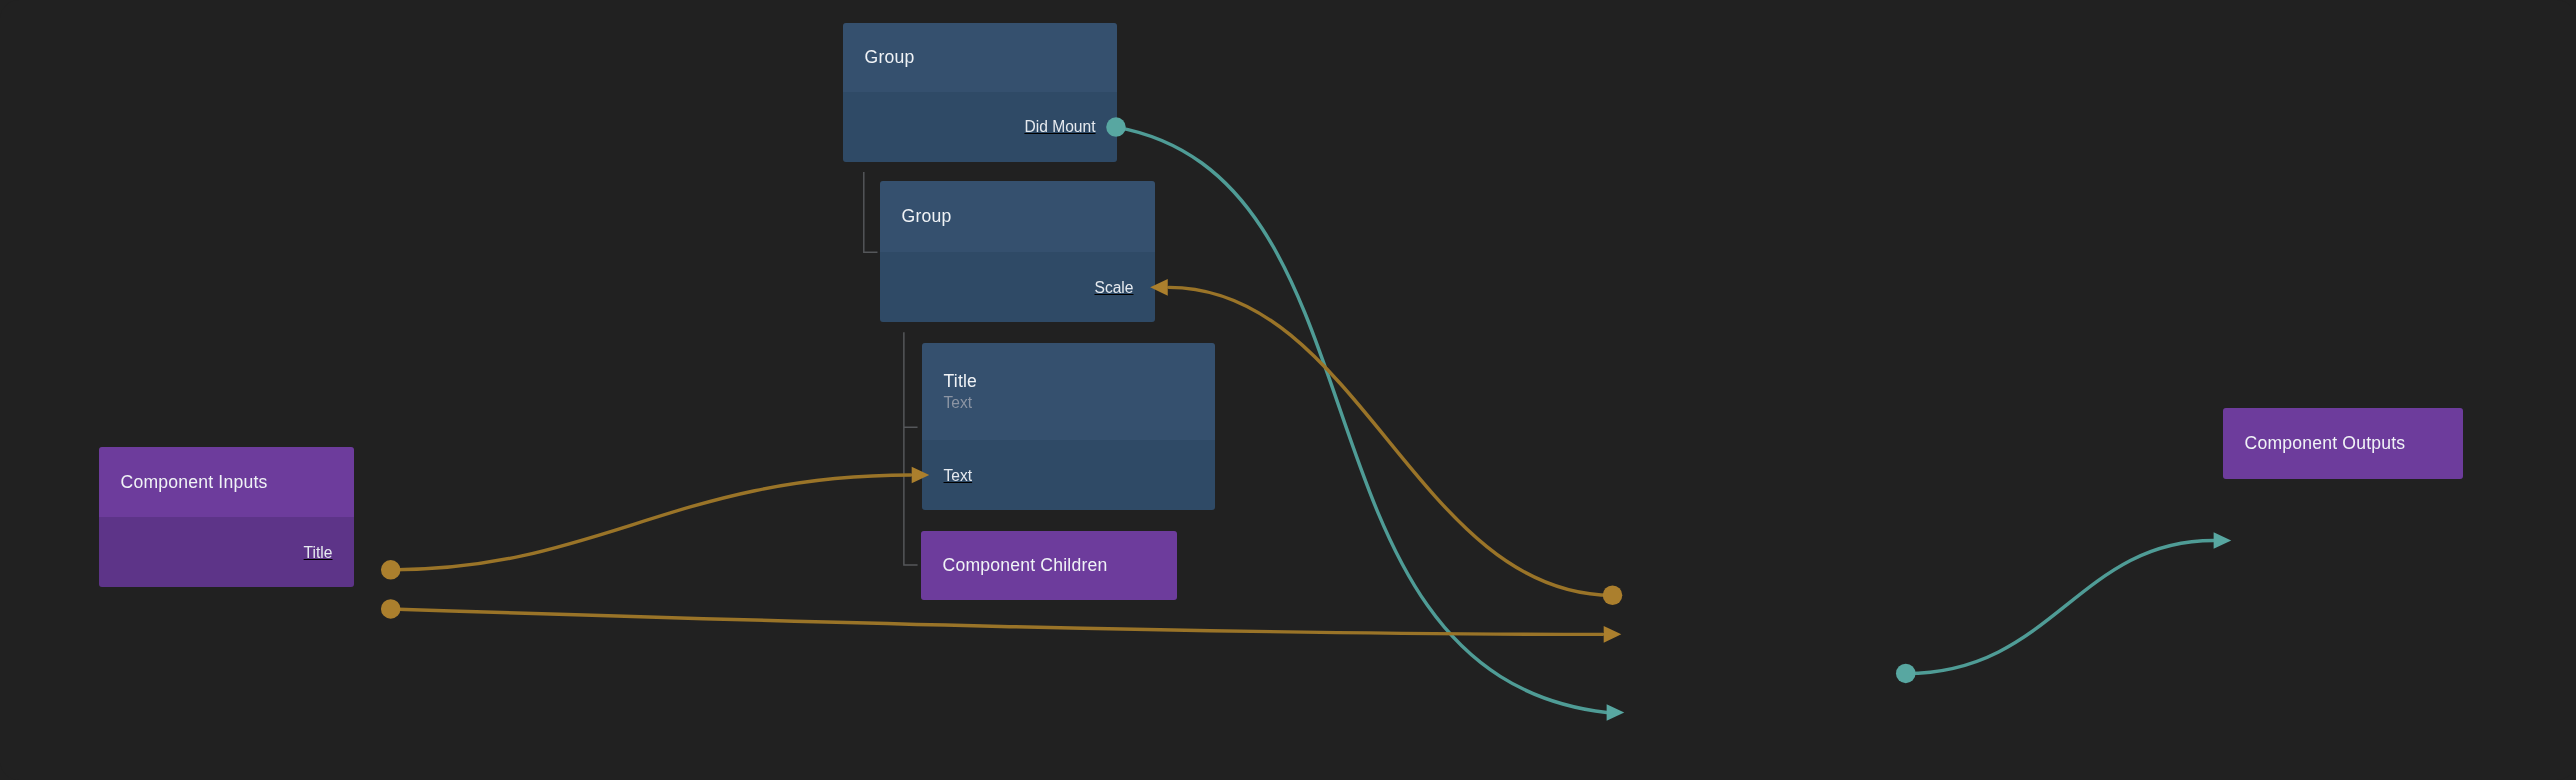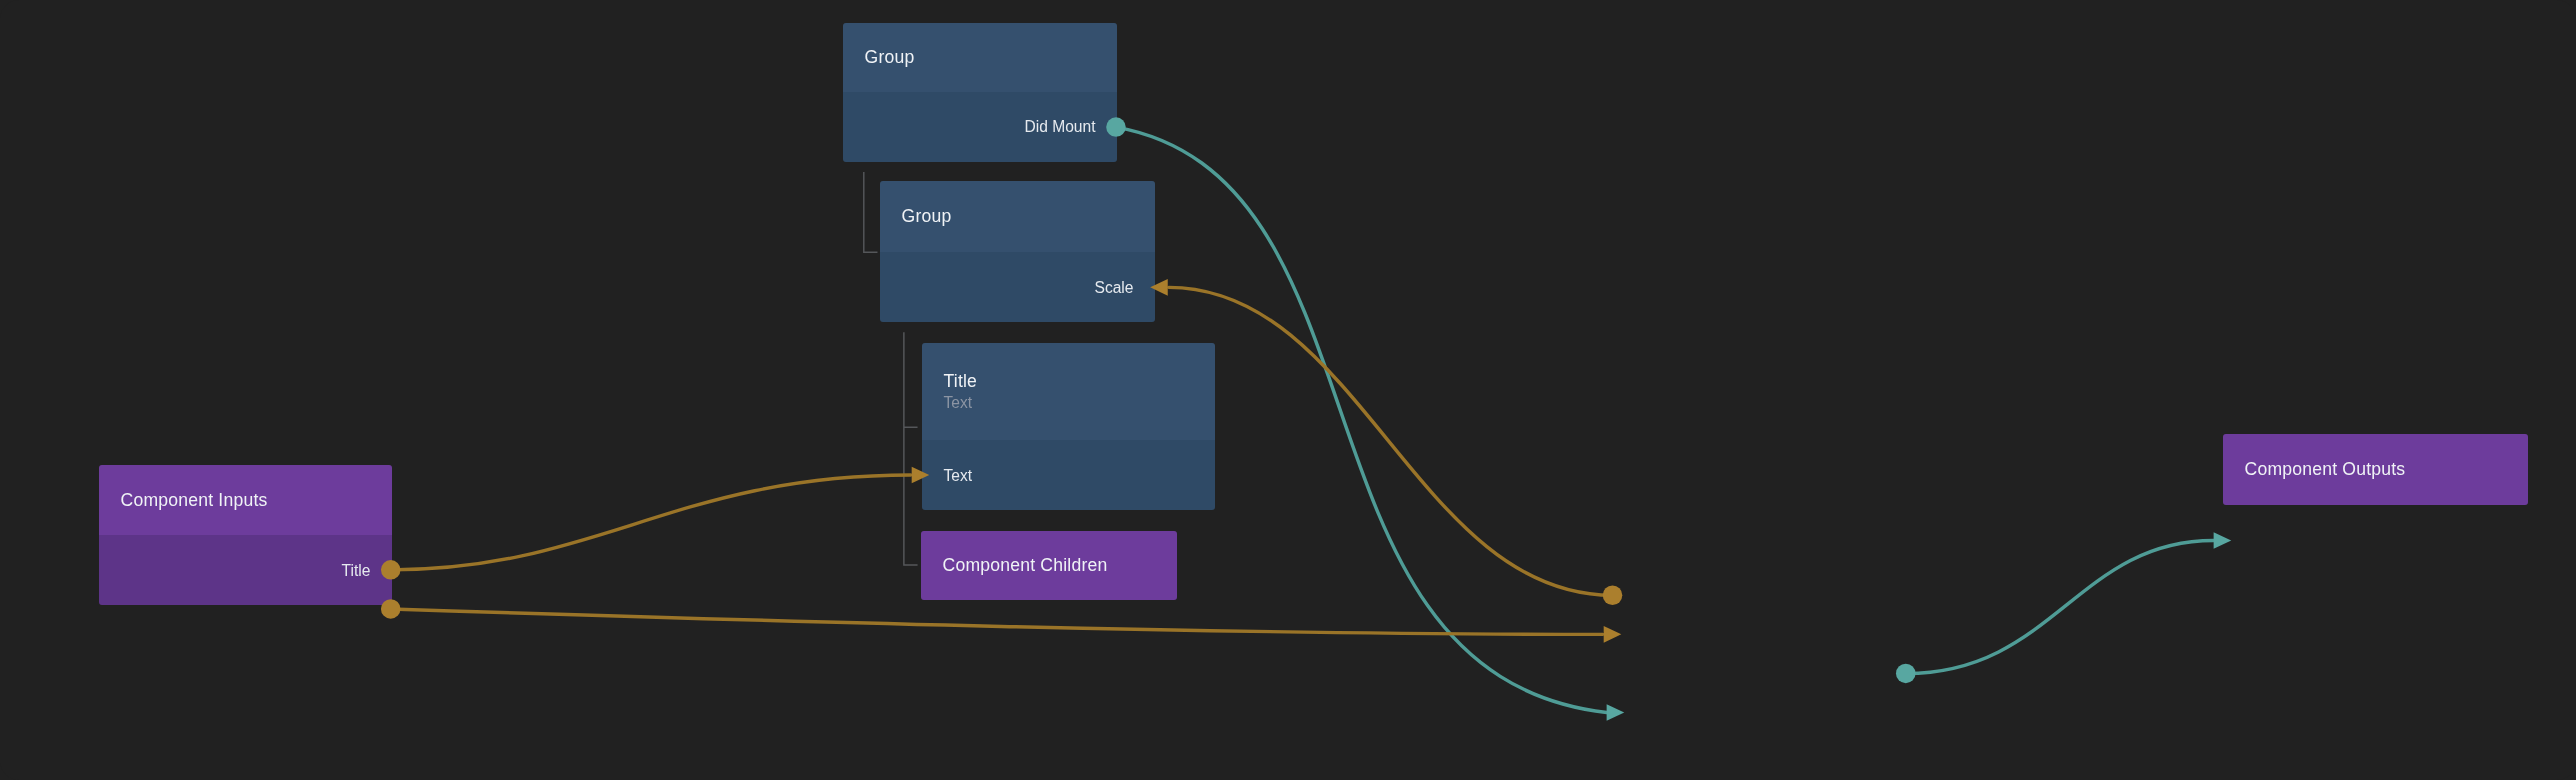--- a/index.html
+++ b/index.html
@@ -51,21 +51,21 @@
     font-size:17.6px;
     font-weight:500;
     letter-spacing:0.2px;
     white-space:nowrap;
   }
   .node-subtitle{
     color:var(--subtitle-text);
     font-size:15.6px;
     white-space:nowrap;
   }
-  .node-body{padding:15.6px 0;}
+  .node-body{padding:15.6px 0;text-decoration:underline;}
   .row{
     height:39px;
     line-height:39px;
     padding:0 21.5px;
     font-size:15.6px;
     color:var(--row-text);
     white-space:nowrap;
   }
   .row.right{text-align:right;}
   .blue-h{background:var(--node-blue-header);}
@@ -125,33 +125,33 @@
       </div>
     </div>
   </div>
 
   <div class="node" style="left:921px;top:531px;width:256px">
     <div class="node-header purple-h" style="height:69px">
       <span class="node-title">Component Children</span>
     </div>
   </div>
 
-  <div class="node" style="left:99px;top:465px;width:293px">
+  <div class="node" style="left:99px;top:447px;width:255px">
     <div class="node-header purple-h" style="height:70px">
       <span class="node-title">Component Inputs</span>
     </div>
     <div class="node-body purple-b">
       <div class="row right">
         <span>Title</span>
       </div>
     </div>
   </div>
 
 
-  <div class="node" style="left:2223px;top:434px;width:305px">
+  <div class="node" style="left:2223px;top:408px;width:240px">
     <div class="node-header purple-h" style="height:71px">
       <span class="node-title">Component Outputs</span>
     </div>
   </div>
 
   <svg class="overlay" viewBox="0 0 2634 798" width="2576" height="780">
 
     <path class="tree" d="M883,176 L883,258 L897,258"></path>
     <path class="tree" d="M924,340 L924,578 L938,578 M924,437 L938,437"></path>
 

